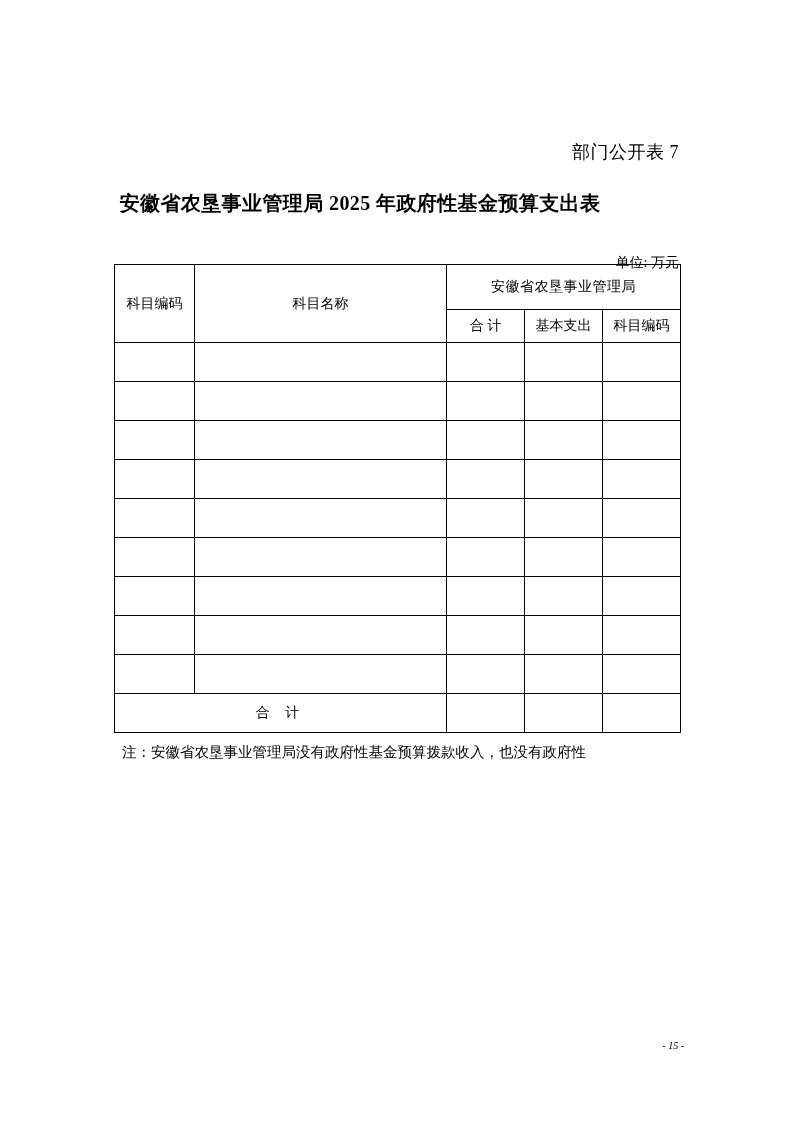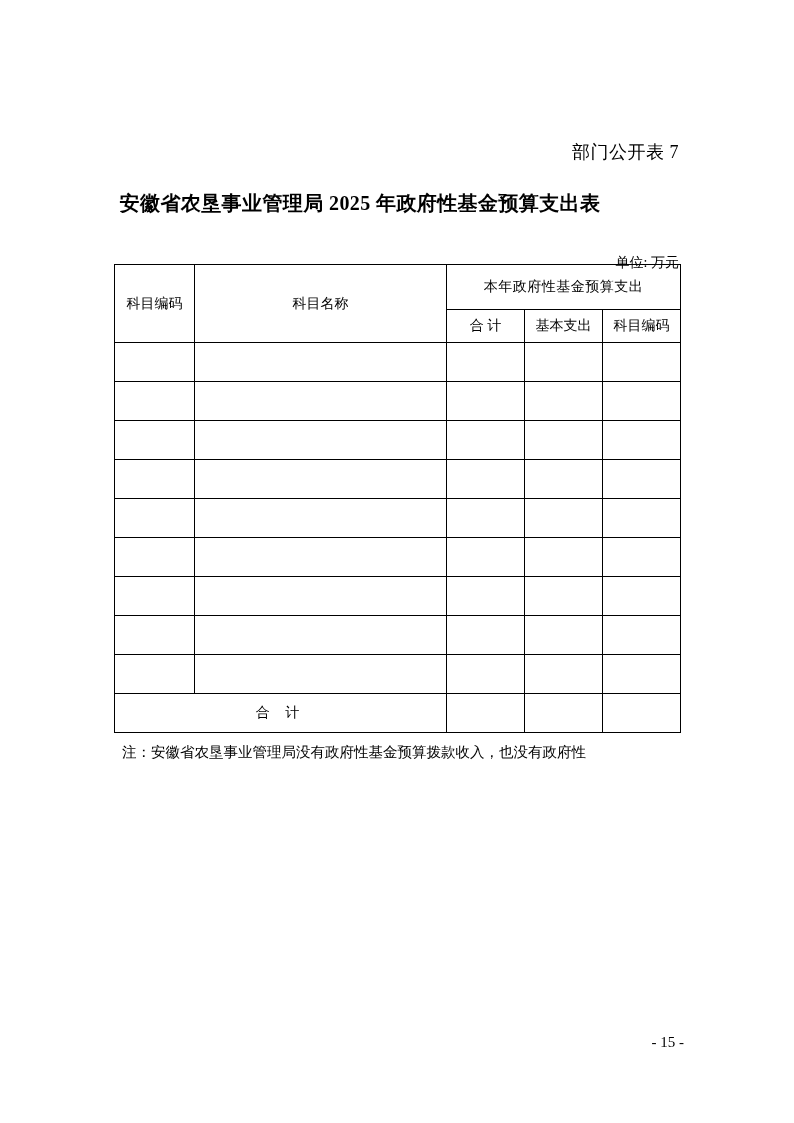--- a/index.html
+++ b/index.html
@@ -92,21 +92,22 @@
     font-family: "Liberation Serif", "DejaVu Serif", serif;
   }
   .note p {
     margin: 4px;
     text-indent: 0;
   }
   .page-number {
     position: absolute;
     bottom: 72px;
     right: 110px;
-    font-size: 15px;
+    font-size: 10px;
+    font-style: italic;
   }
 </style>
 </head>
 <body>
 
 <div class="page">
 
   <div class="form-code">部门公开表 7</div>
 
   <div class="doc-title">安徽省农垦事业管理局 2025 年政府性基金预算支出表</div>
@@ -119,21 +120,21 @@
         <col class="col-code">
         <col class="col-name">
         <col class="col-sum">
         <col class="col-basic">
         <col class="col-proj">
       </colgroup>
       <tbody>
         <tr class="h-row1">
           <td rowspan="2">科目编码</td>
           <td rowspan="2">科目名称</td>
-          <td colspan="3" class="head-main">本年政府性基金预算支出</td>
+          <td colspan="3" class="head-main">安徽省农垦事业管理局</td>
         </tr>
         <tr class="h-row2">
           <td>合 计</td>
           <td>基本支出</td>
           <td>科目编码</td>
         </tr>
 
         <tr class="body-row">
           <td></td>
           <td></td>

